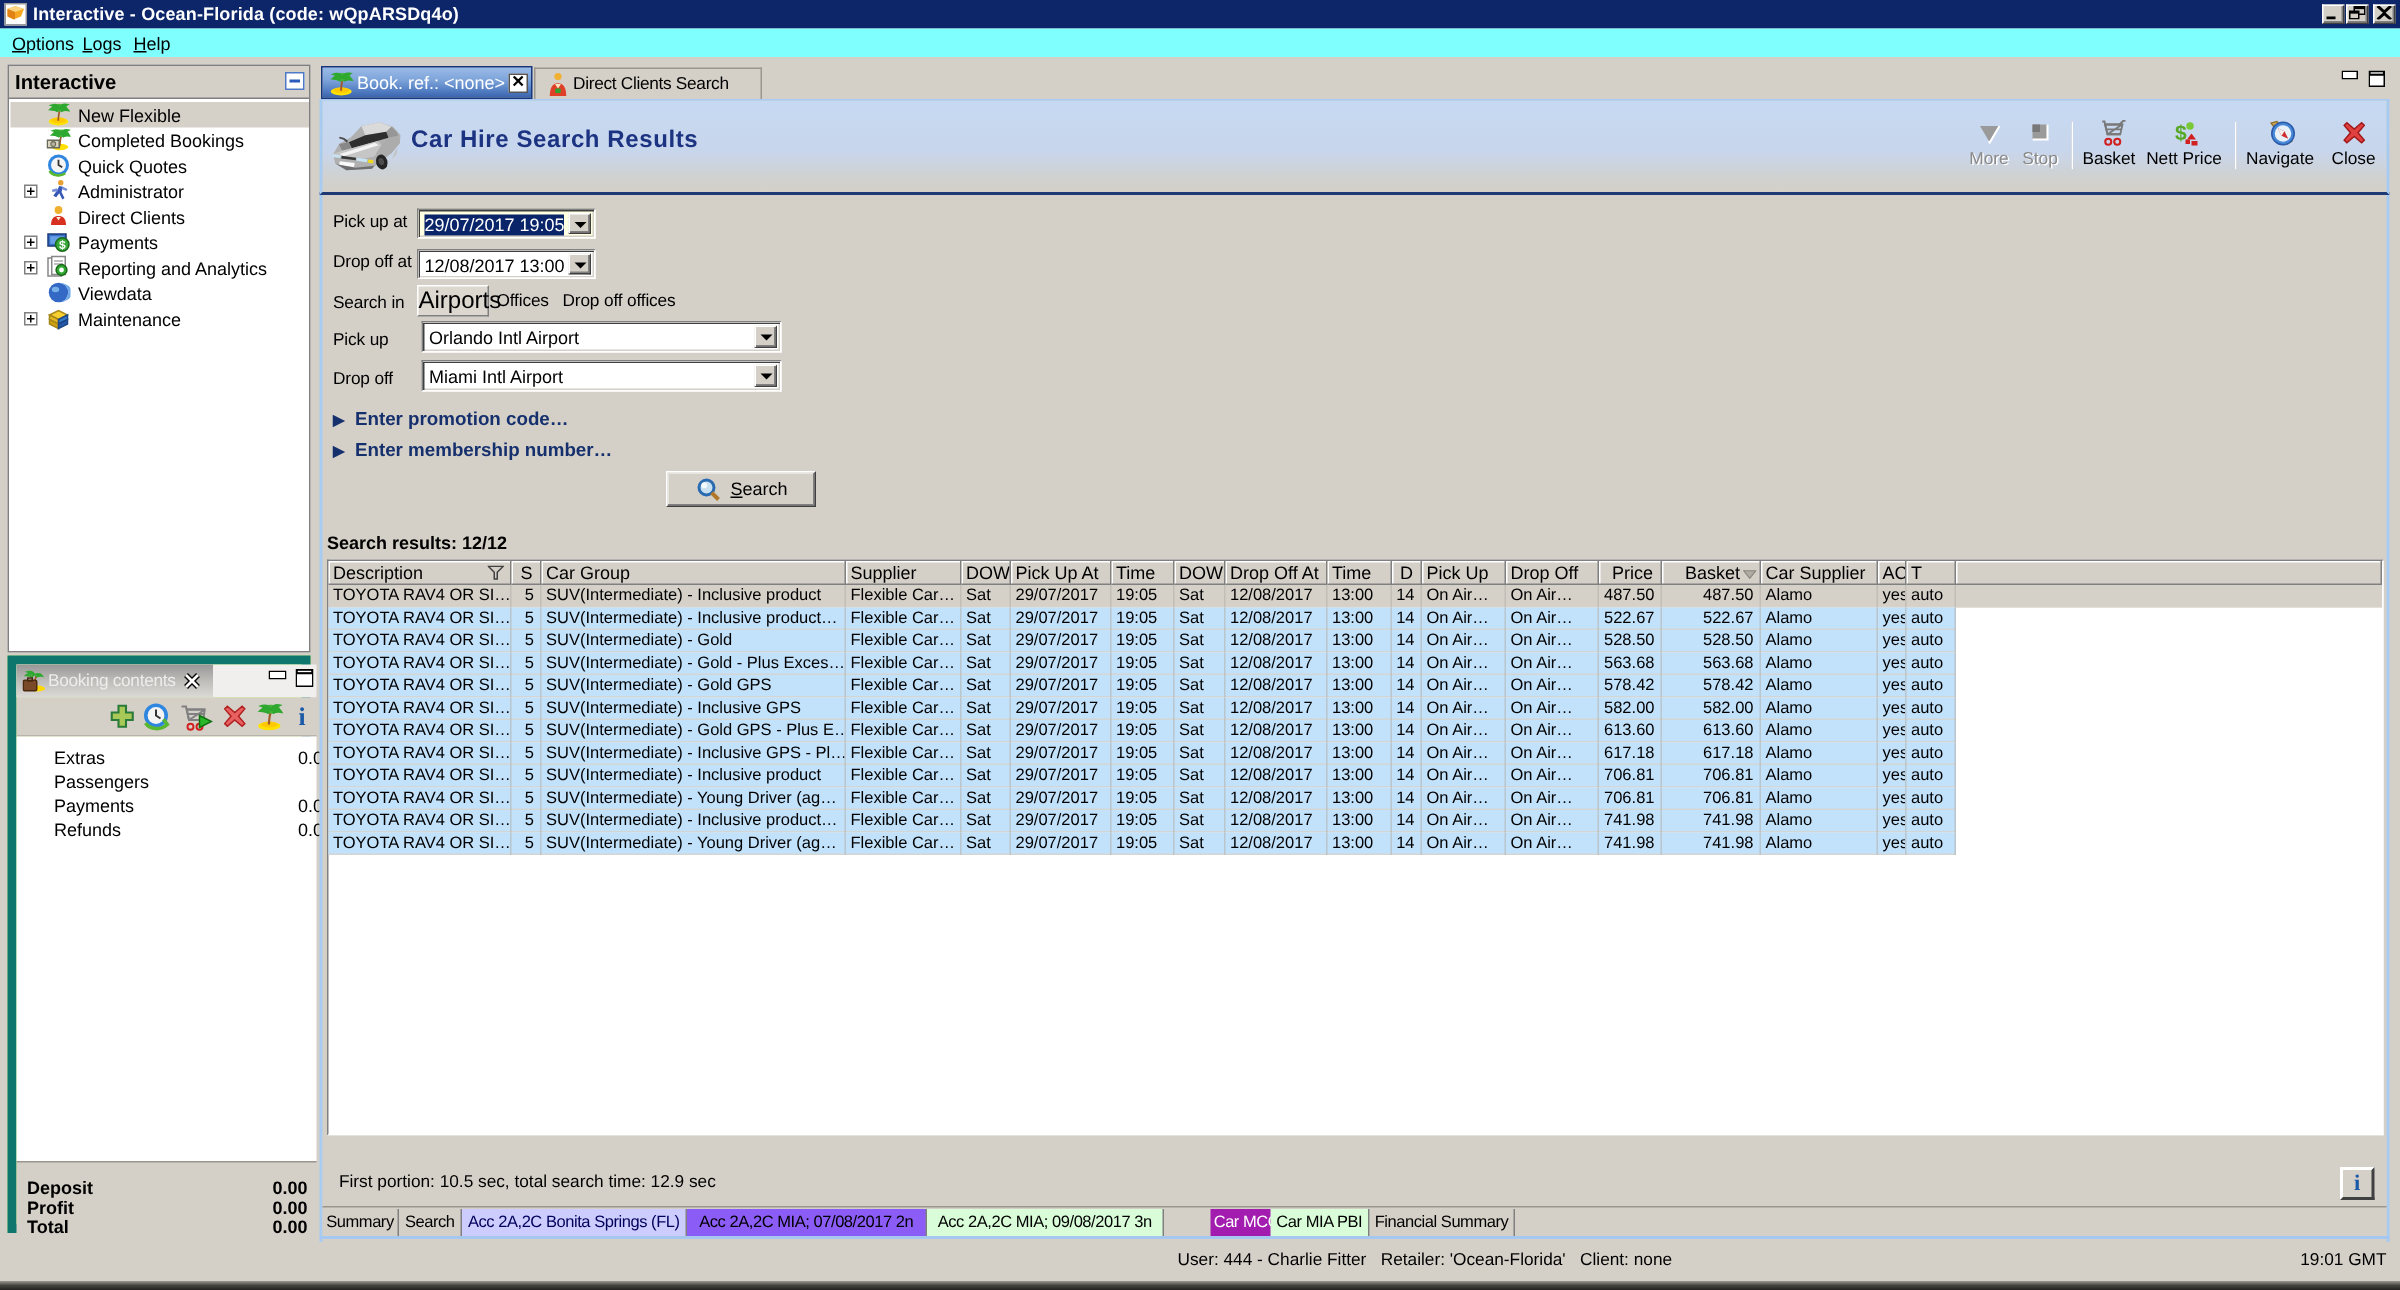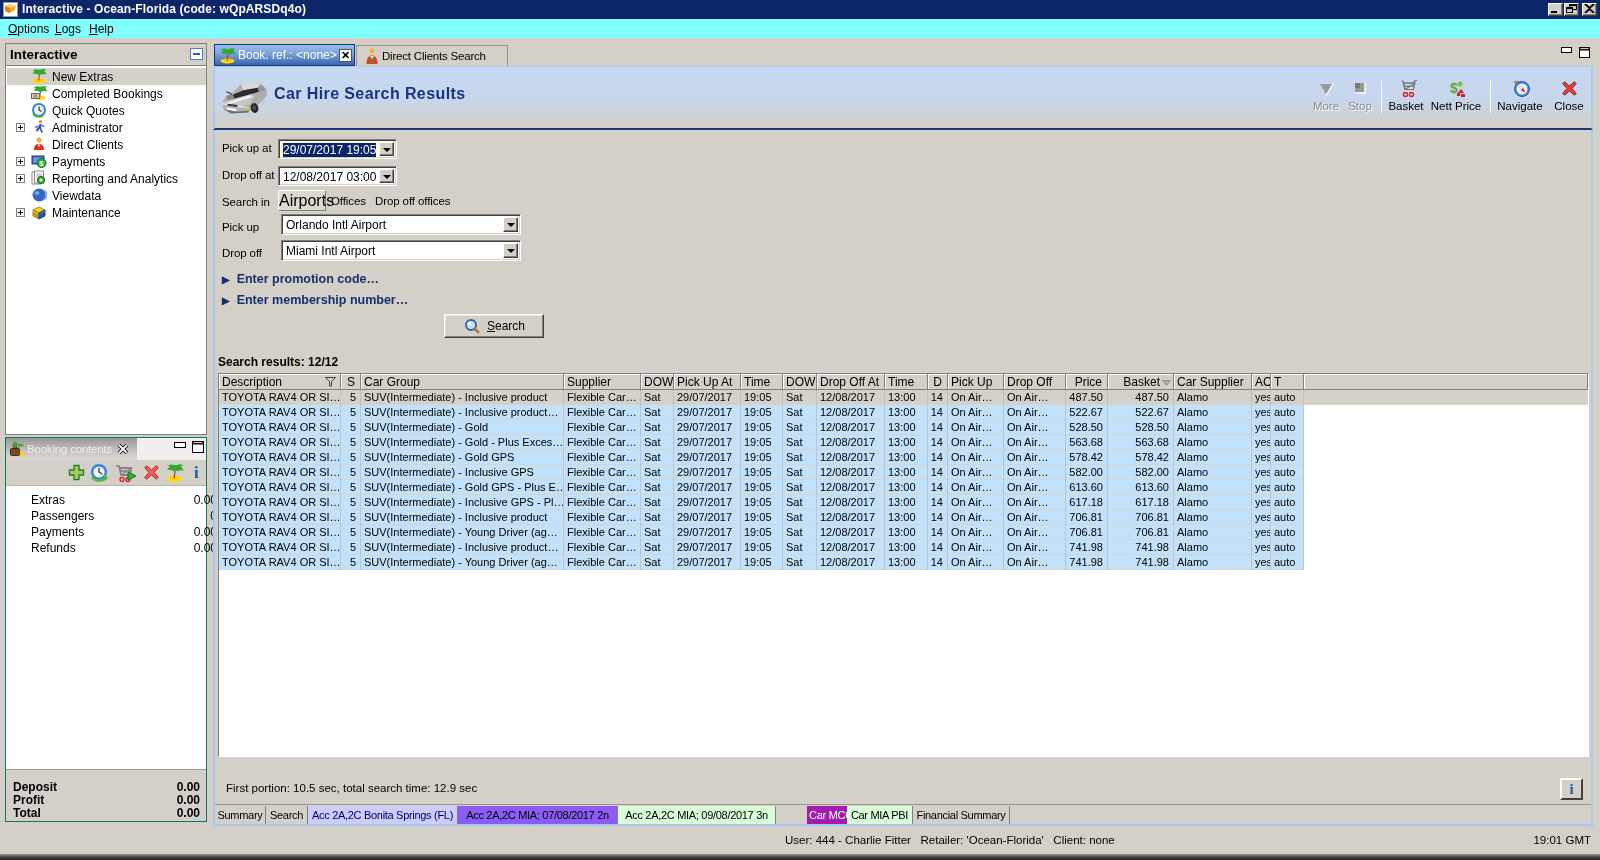--- a/index.html
+++ b/index.html
@@ -26,21 +26,21 @@
 #treemin i { position:absolute; left:2px; top:4px; width:7px; height:2px; background:#2B5BBB; }
 .trow { position:absolute; left:1px; width:199px; height:17px; }
 .trow.sel { background:#D5D1C9; }
 .trow .ic { position:absolute; left:24px; top:0px; }
 .trow .tx { position:absolute; left:45px; top:2px; font-size:12px; white-space:nowrap; }
 .plusbox { position:absolute; left:9px; top:4px; width:9px; height:9px; background:#fff; border:1px solid #808080; }
 .plusbox:before { content:""; position:absolute; left:1px; top:3px; width:5px; height:1px; background:#000; }
 .plusbox:after { content:""; position:absolute; left:3px; top:1px; width:1px; height:5px; background:#000; }
 
 
-#bookpanel { left:5px; top:437px; width:202px; height:385px; background:#bef264; border:1px solid #0f766e; }
+#bookpanel { left:5px; top:437px; width:202px; height:385px; background:#bef264; border:6px solid #0f766e; }
 #bkhdr { left:0; top:0; width:200px; height:22px; background:#F0EFED; }
 #bktab { position:absolute; left:0; top:0; width:131px; height:22px; background:linear-gradient(#979797,#BFBDB9 50%,#DCDAD6); }
 #bktab .tx { position:absolute; left:21px; top:5px; color:#EDEDED; font-size:11.5px; letter-spacing:-0.2px; }
 #bktoolbar { left:0; top:22px; width:200px; height:26px; background:#D4D0C8; border-bottom:1px solid #b8b4ac; }
 #bklist { left:0; top:48px; width:200px; height:283px; background:#fff; }
 .bkrow { position:absolute; width:216px; height:16px; font-size:12px;text-align:center; }
 .bkrow .l { position:absolute; left:25px; }
 .bkrow .r { position:absolute; right:5px; }
 #bkfoot { left:0; top:331px; width:200px; height:52px; background:#D4D0C8; border-top:1px solid #9a968e; }
 .bfrow { position:absolute; width:200px; font-weight:bold; font-size:12px; }
@@ -133,21 +133,21 @@
       </div>
   </div>
   <div class="trow sel" style="top:24px;">
       <span class="ic"><svg width="16" height="16" viewBox="0 0 16 16">
           <ellipse cx="8" cy="13" rx="6.5" ry="2.6" fill="#FFE000"></ellipse>
           <ellipse cx="8" cy="12.2" rx="5" ry="1.8" fill="#FFC800"></ellipse>
           <path d="M7.2 12.5 C7.6 9 7.6 7 8.6 4.5 L9.8 4.9 C8.8 7.2 8.6 9.5 8.4 12.5 Z" fill="#A05A28"></path>
           <ellipse cx="8.6" cy="3.9" rx="5.3" ry="2.5" fill="#46B53C"></ellipse>
           <path d="M9 4.7 C6.5 3.2 4.5 3.4 3 4.8 C5 4.9 6.5 5.2 7.8 6.2 M9 4.7 C11.5 3.4 13.2 3.8 14.2 5.4 C12.4 5.1 10.8 5.4 9.6 6.2 M8.8 4.4 C7.6 2.2 5.9 1.6 3.9 2.2 C5.6 2.8 7 3.6 7.9 4.9 M9 4.4 C9.8 2.3 11.3 1.5 13.2 1.9 C11.7 2.7 10.5 3.7 10 5" stroke="#2FA82F" stroke-width="1.6" fill="none"></path>
         </svg></span>
-      <span class="tx">New Extras</span>
+      <span class="tx">New Flexible</span>
     </div>
   <div class="trow" style="top:41px;">
       <span class="ic"><svg width="16" height="16" viewBox="0 0 16 16">
           <ellipse cx="9" cy="13" rx="5.5" ry="2.2" fill="#FFE000"></ellipse>
           <path d="M8.2 12.5 C8.6 9 8.6 7 9.6 4.5 L10.8 4.9 C9.8 7.2 9.6 9.5 9.4 12.5 Z" fill="#A05A28"></path>
           <ellipse cx="9.6" cy="3.9" rx="5.3" ry="2.5" fill="#46B53C"></ellipse>
           <path d="M10 4.7 C7.5 3.2 5.5 3.4 4 4.8 C6 4.9 7.5 5.2 8.8 6.2 M10 4.7 C12.5 3.4 14.2 3.8 15.2 5.4 C13.4 5.1 11.8 5.4 10.6 6.2 M9.8 4.4 C8.6 2.2 6.9 1.6 4.9 2.2 C6.6 2.8 8 3.6 8.9 4.9 M10 4.4 C10.8 2.3 12.3 1.5 14.2 1.9 C12.7 2.7 11.5 3.7 11 5" stroke="#2FA82F" stroke-width="1.5" fill="none"></path>
           <rect x="0.5" y="8.5" width="8" height="5" fill="#D8D4C0" stroke="#6a6a5a"></rect>
           <circle cx="4.5" cy="11" r="1.6" fill="#b8b49c" stroke="#6a6a5a" stroke-width="0.7"></circle>
         </svg></span>
@@ -414,21 +414,21 @@
       <span class="lbl">Close</span>
     </div>
   <div id="mainarea" class="abs"></div>
   <div class="flabel abs" style="left:9px;top:99px;">Pick up at</div>
   <div class="field abs" style="left:65px;top:96px;width:119px;height:20px;background:#FFFFE1;">
       <span class="tx"><span style="background:#0A246A;color:#fff;">29/07/2017 19:05</span></span>
       <span class="dropbtn"></span>
     </div>
   <div class="flabel abs" style="left:9px;top:126px;">Drop off at</div>
   <div class="field abs" style="left:65px;top:123px;width:119px;height:20px;">
-      <span class="tx">12/08/2017 03:00</span>
+      <span class="tx">12/08/2017 13:00</span>
       <span class="dropbtn"></span>
     </div>
   <div class="flabel abs" style="left:9px;top:153px;">Search in</div>
   <div class="abs" style="left:65px;top:147px;width:48px;height:21px;background:#DCD8D0;border:1px solid;border-color:#fff #808080 #808080 #fff;text-align:center;line-height:19px;font-size:16px;">Airports</div>
   <div class="flabel abs" style="left:118px;top:152px;">Offices</div>
   <div class="flabel abs" style="left:162px;top:152px;">Drop off offices</div>
   <div class="flabel abs" style="left:9px;top:178px;">Pick up</div>
   <div class="combo abs" style="left:68px;top:171px;width:240px;height:21px;">
       <span class="tx" style="position:absolute;left:4px;top:3px;">Orlando Intl Airport</span>
       <span class="dropbtn"></span>

